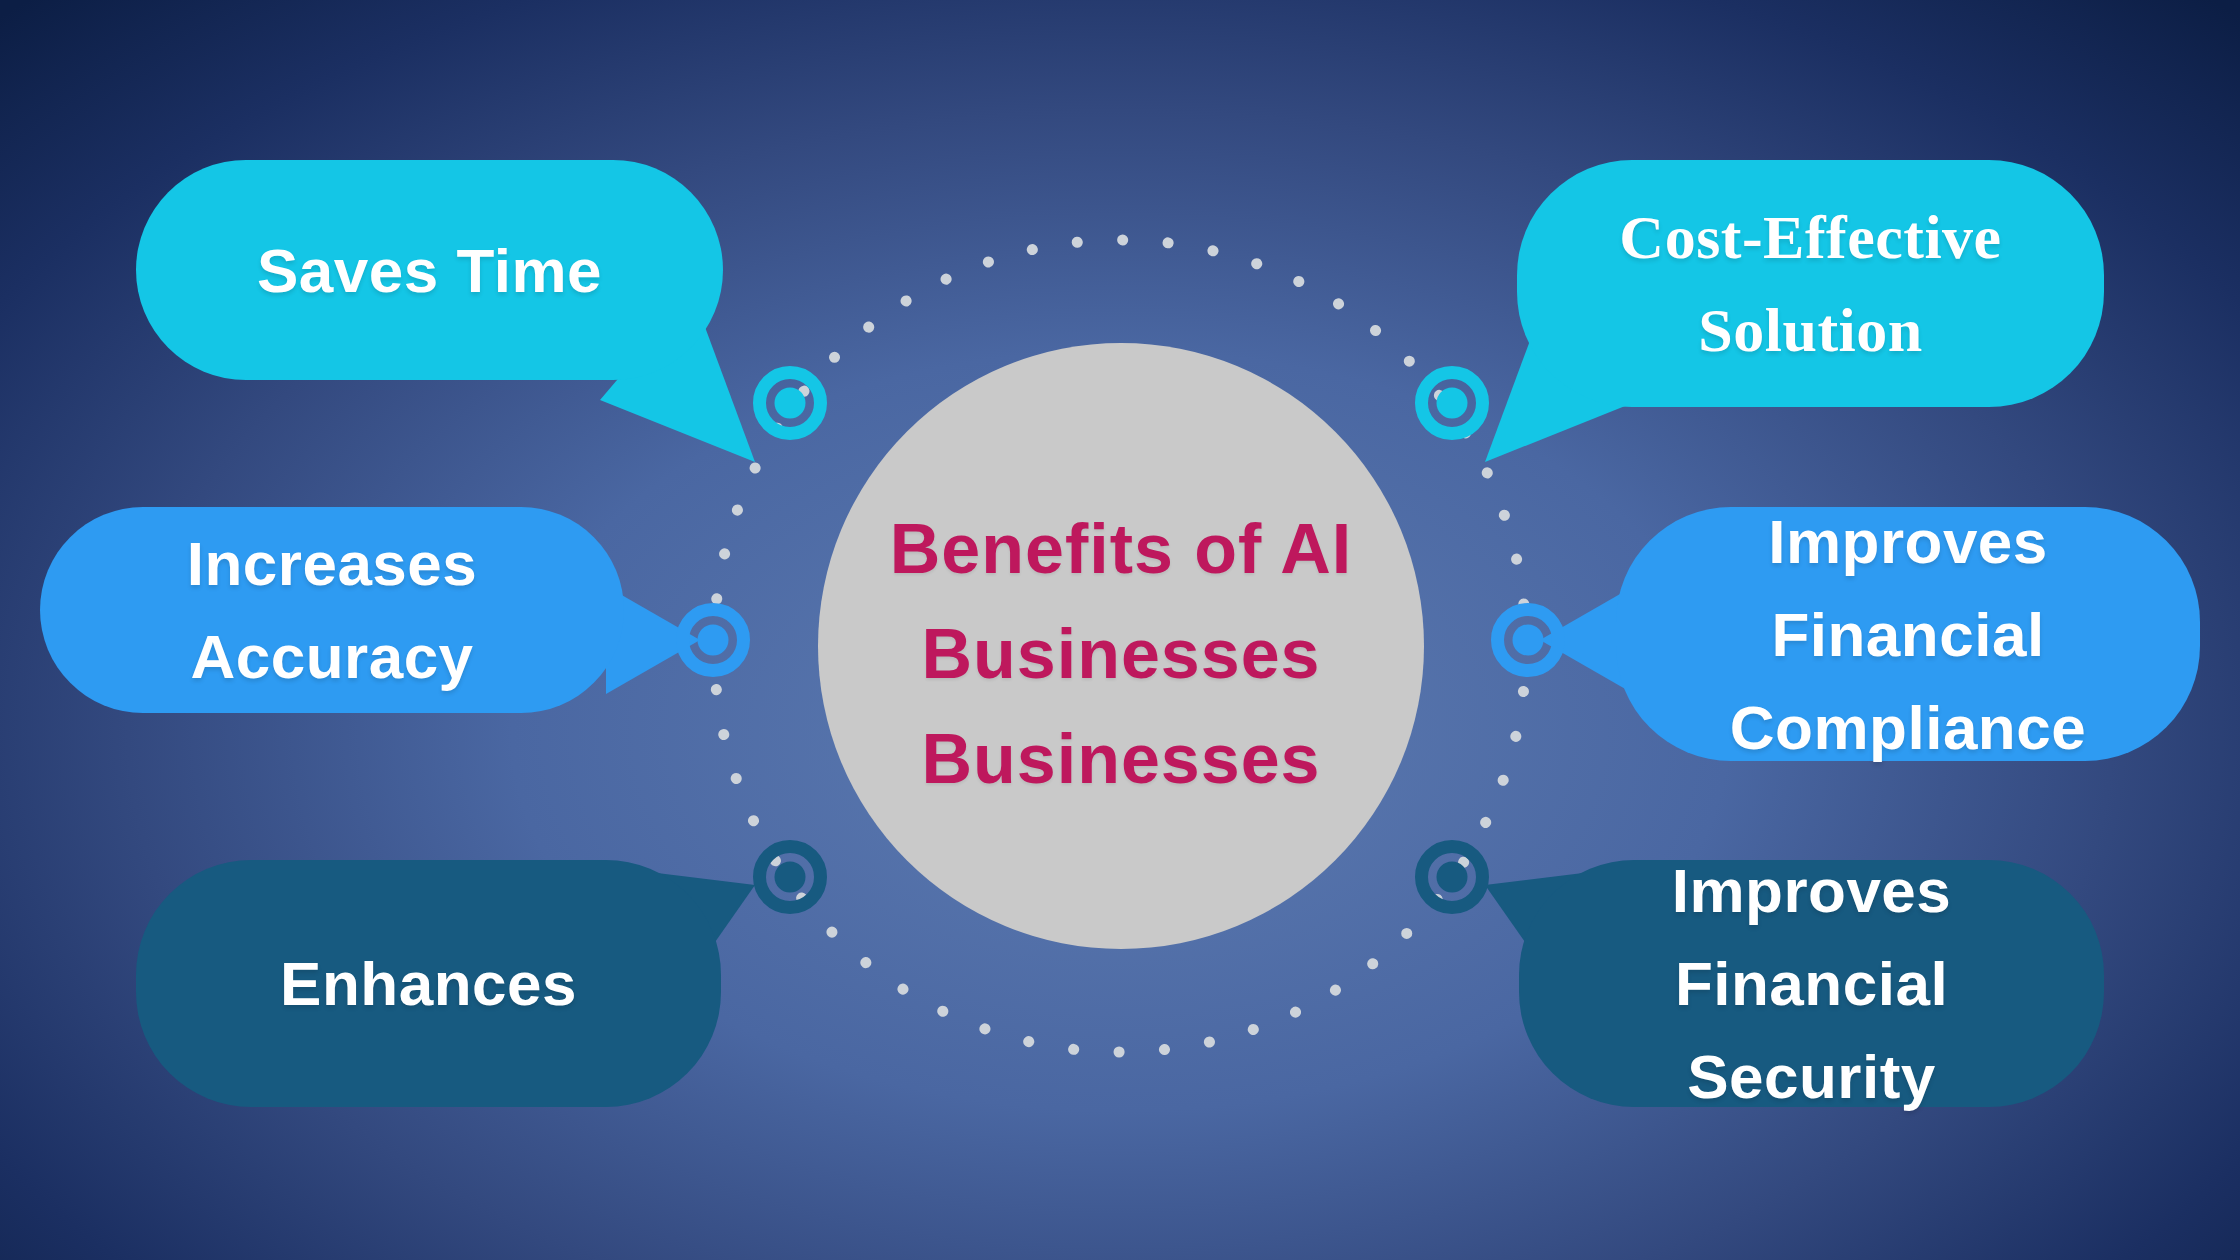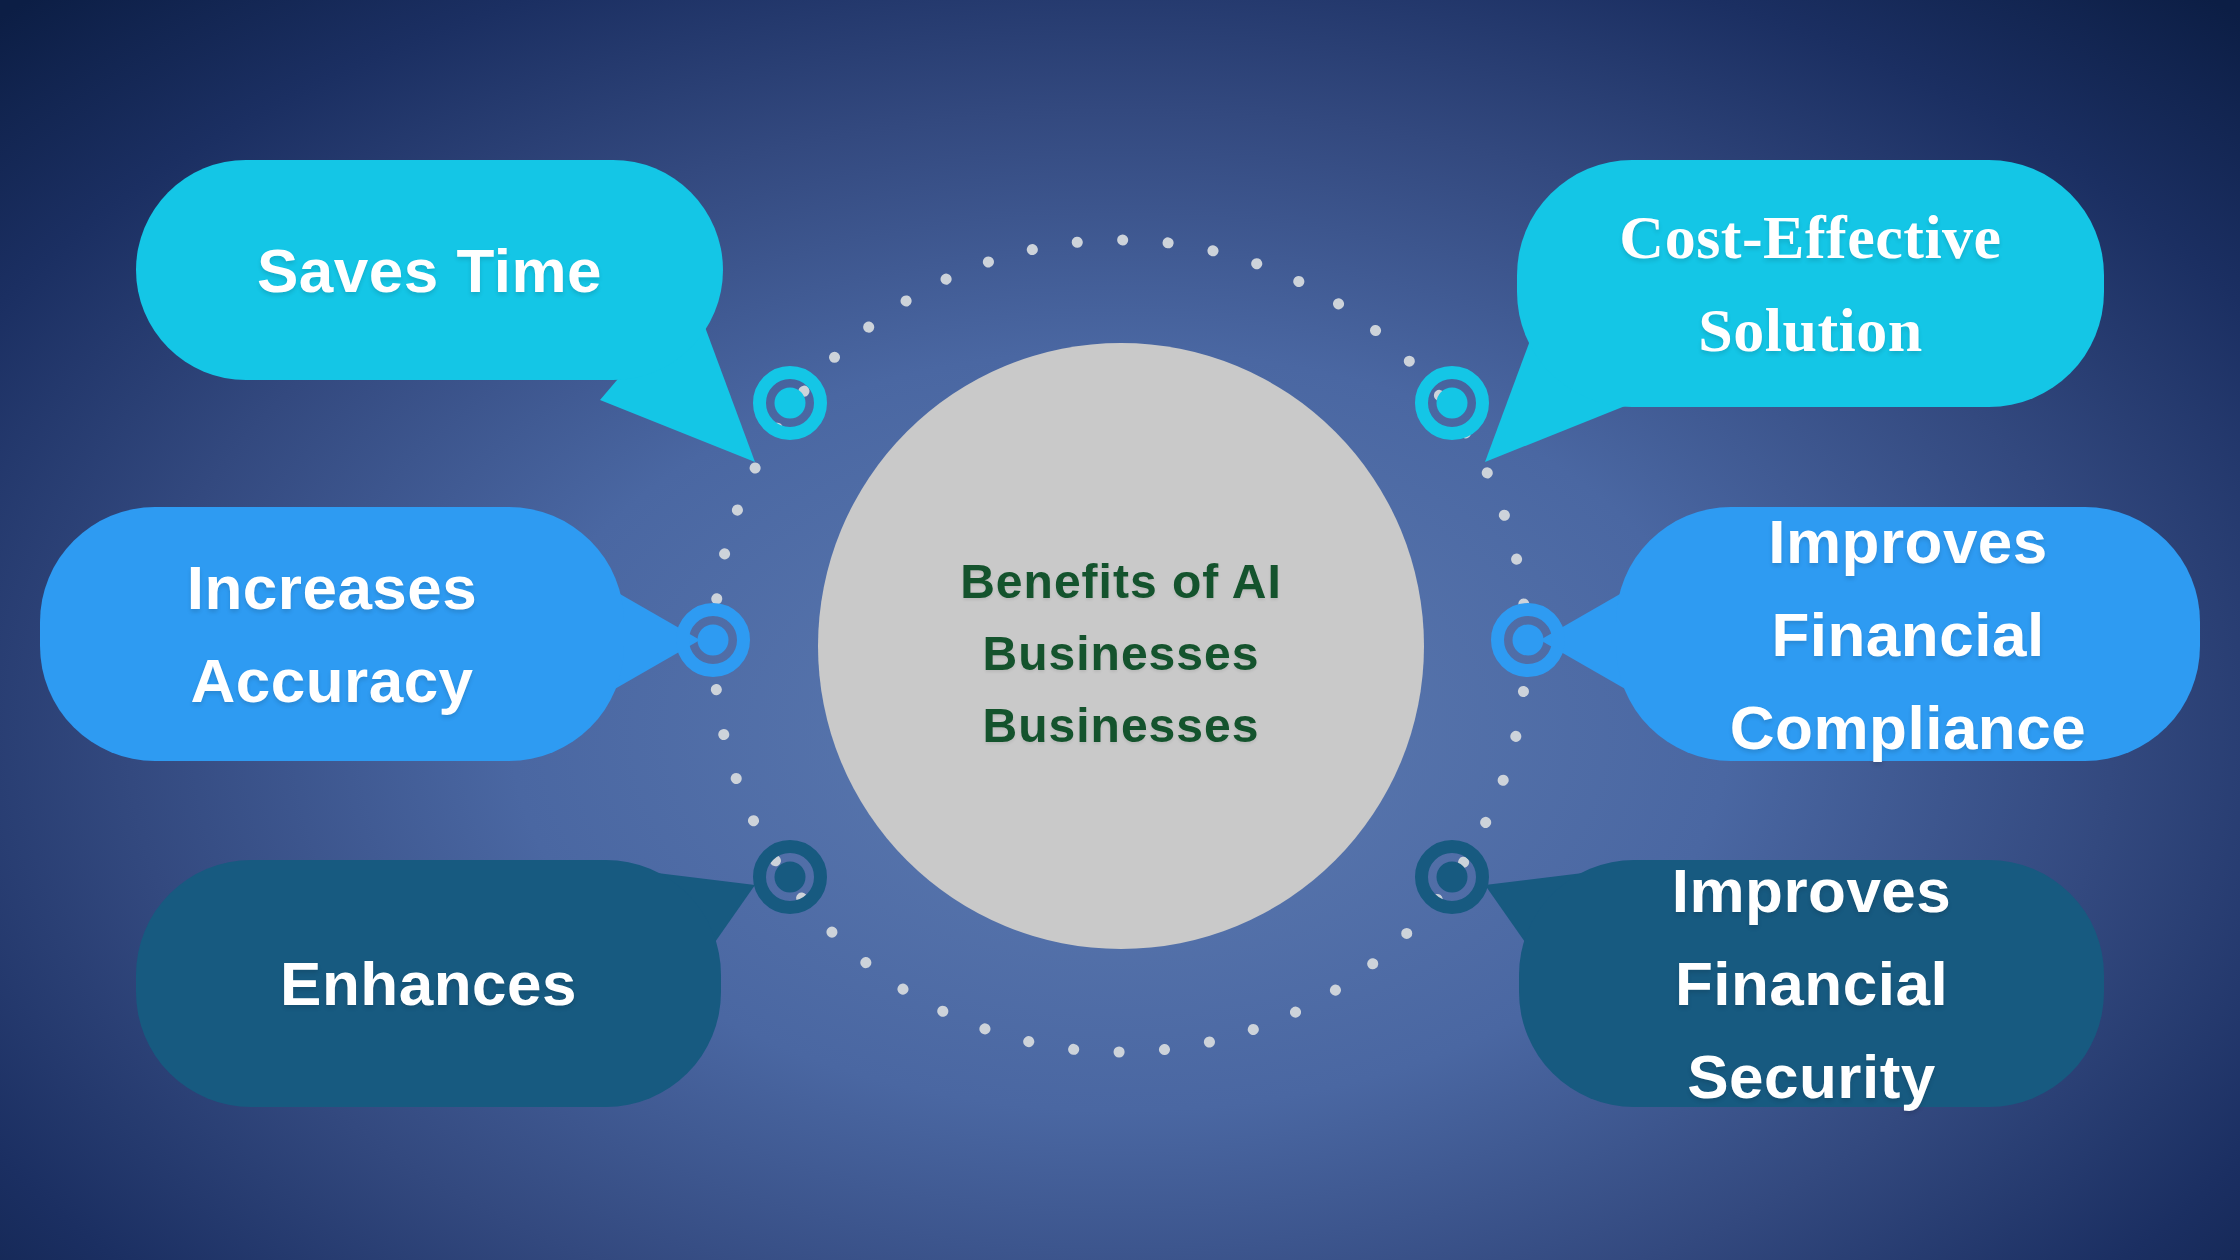--- a/index.html
+++ b/index.html
@@ -26,39 +26,39 @@
     line-height:1.5;
     letter-spacing:0.5px;
     text-shadow:0 3px 4px rgba(0,0,0,0.12);
   }
   .bubble span{display:block;}
   .cyan{background:#14c6e6;}
   .blue{background:#2e9bf2;}
   .dark{background:#175a80;}
 
   .b1{left:136px;top:160px;width:587px;height:220px;}
-  .b2{left:40px; top:507px;width:584px;height:254px;}
+  .b2{left:40px; top:507px;width:584px;height:206px;}
   .b3{left:136px;top:860px;width:585px;height:247px;}
   .b4{left:1517px;top:160px;width:587px;height:247px;font-family:Liberation Serif, serif;}
   .b5{left:1616px;top:507px;width:584px;height:254px;}
   .b6{left:1519px;top:860px;width:585px;height:247px;}
 
   
   .center-circle{
     position:absolute;
     left:818px;top:343px;width:606px;height:606px;
     border-radius:50%;
     background:#c9c9c9;
     display:flex;align-items:center;justify-content:center;
   }
   .center-title{
     text-align:center;
-    color:#14532d;
+    color:#be185d;
     font-weight:700;
-    font-size:48px;
+    font-size:70px;
     line-height:1.5;
     letter-spacing:1px;
     transform:translateY(8px);
     text-shadow:0 2px 3px rgba(0,0,0,0.08);
   }
   .center-title span{display:block;}
 </style>
 </head>
 <body>
 

